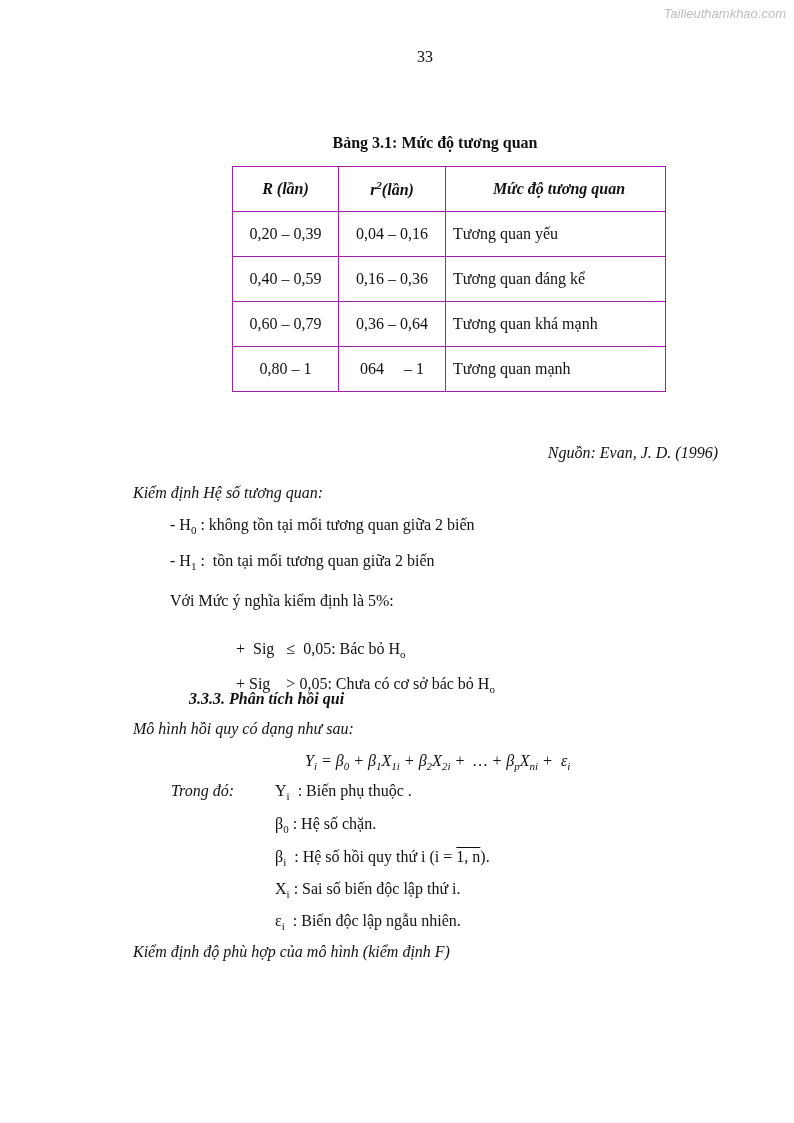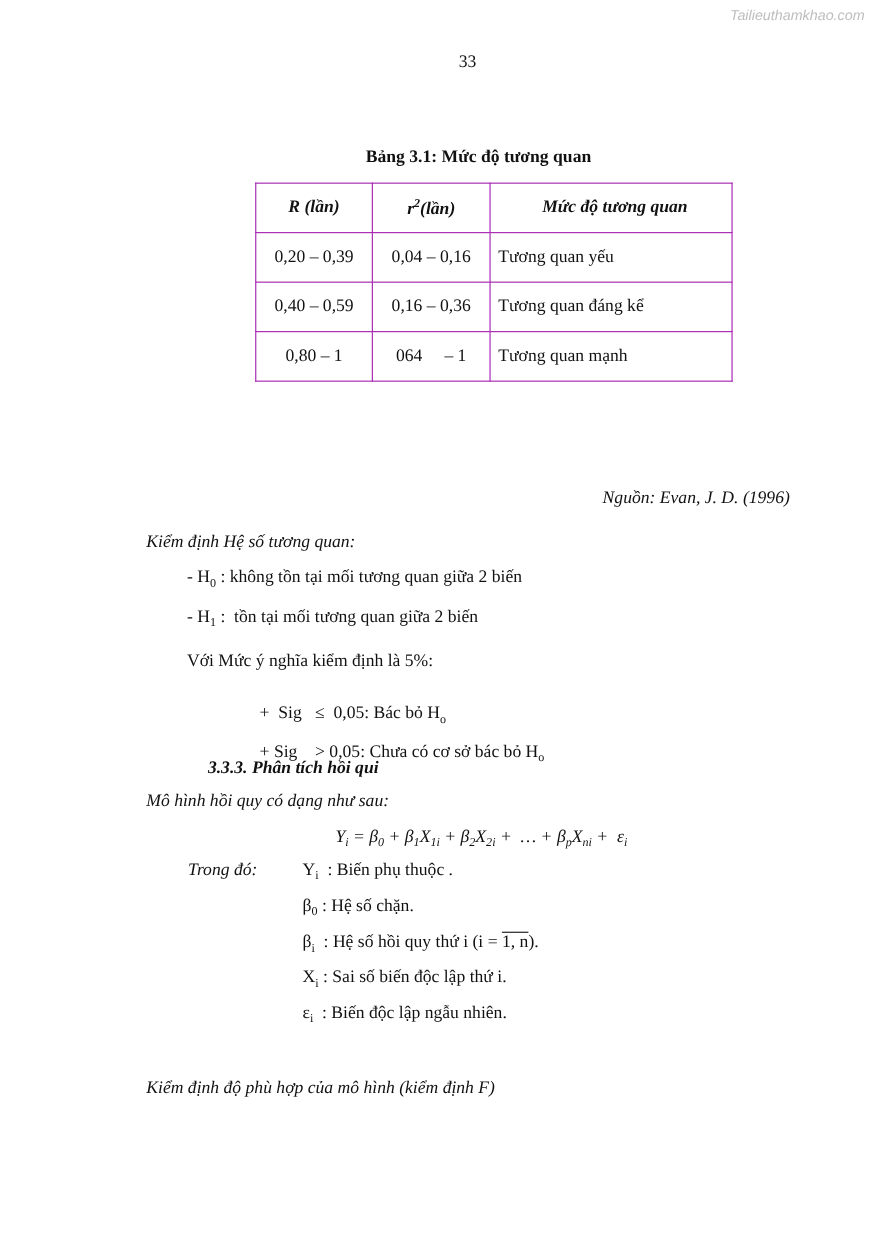--- a/index.html
+++ b/index.html
@@ -40,20 +40,25 @@
     <td class="c1">0,20 – 0,39</td>
     <td class="c2">0,04 – 0,16</td>
     <td class="c3">Tương quan yếu</td>
   </tr>
   <tr>
     <td class="c1">0,40 – 0,59</td>
     <td class="c2">0,16 – 0,36</td>
     <td class="c3">Tương quan đáng kể</td>
   </tr>
   <tr>
+    <td class="c1">0,60 – 0,79</td>
+    <td class="c2">0,36 – 0,64</td>
+    <td class="c3">Tương quan khá mạnh</td>
+  </tr>
+  <tr>
     <td class="c1">0,80 – 1</td>
     <td class="c2" style="white-space:pre;">064     – 1</td>
     <td class="c3">Tương quan mạnh</td>
   </tr>
 </tbody>
   </table>
 
 <div class="abs i" style="right:76px; top:444px;">Nguồn: Evan, J. D. (1996)</div>
 
 <div class="abs i" style="left:133px; top:484px;">Kiểm định Hệ số tương quan:</div>
@@ -81,13 +86,13 @@
 </div>
 
 <div class="abs i" style="left:171px; top:782px;">Trong đó:</div>
 
 <div class="abs" style="left:275px; top:782px; white-space:pre;"><span>Y</span><sub>i</sub><span>  : Biến phụ thuộc .</span></div>
 <div class="abs" style="left:275px; top:815px; white-space:pre;"><span>β</span><sub>0</sub><span> : Hệ số chặn.</span></div>
 <div class="abs" style="left:275px; top:848px; white-space:pre;"><span>β</span><sub>i</sub><span>  : Hệ số hồi quy thứ i (i = </span><span class="overline">1, n</span><span>).</span></div>
 <div class="abs" style="left:275px; top:880px; white-space:pre;"><span>X</span><sub>i</sub><span> : Sai số biến độc lập thứ i.</span></div>
 <div class="abs" style="left:275px; top:912px; white-space:pre;"><span>ε</span><sub>i</sub><span>  : Biến độc lập ngẫu nhiên.</span></div>
 
-<div class="abs i" style="left:133px; top:981px;">Kiểm định độ phù hợp của mô hình (kiểm định F)</div>
+<div class="abs i" style="left:133px; top:943px;">Kiểm định độ phù hợp của mô hình (kiểm định F)</div>
 
 </body></html>

